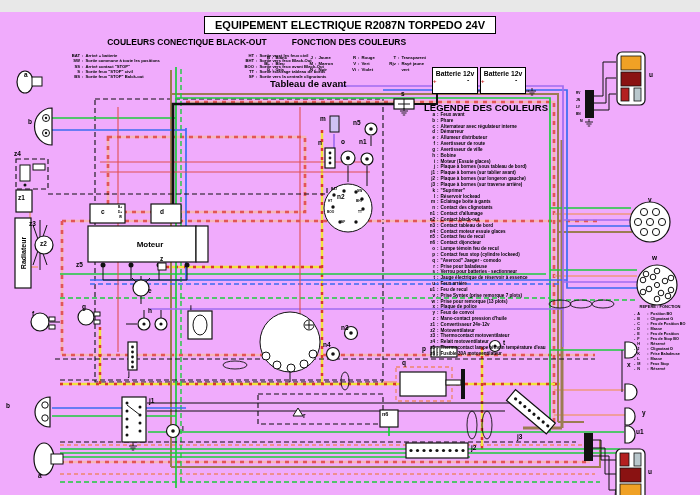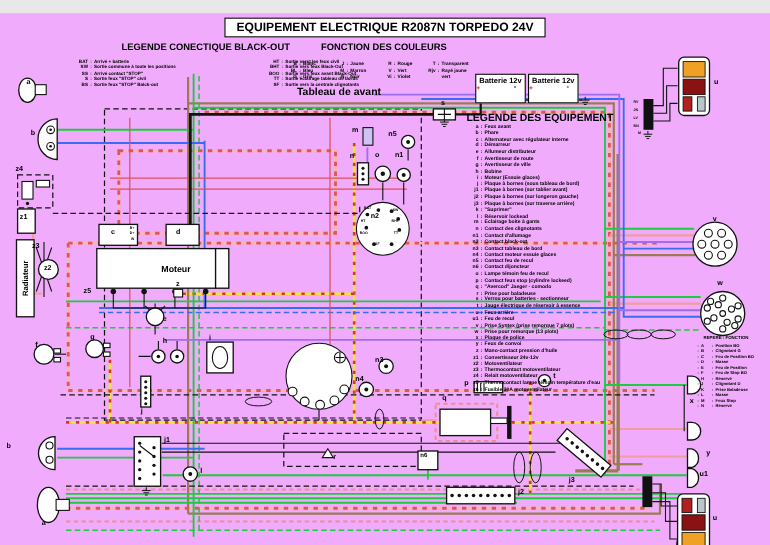--- a/index.html
+++ b/index.html
@@ -49,21 +49,21 @@
   #lc-col1{left:66px;top:41px;font-size:4.2px;line-height:5.3px;} #lc-col1 .lc{width:14px;}
   #lc-col2{left:240px;top:41px;font-size:4.2px;line-height:5.3px;} #lc-col2 .lc{width:14px;}
   .ccol{font-size:4.3px;line-height:6px;} .ccol .lc{width:10px;}
   #cc-col1{left:260px;top:43px;} #cc-col2{left:303px;top:43px;}
   #cc-col3{left:346px;top:43px;} #cc-col4{left:386px;top:43px;width:46px;}
   #cc-col4 .lrow{white-space:normal;} #cc-col4 .ld{width:32px;}
   #la-list{left:424px;top:100px;font-size:4.6px;line-height:5.83px;} #la-list .lc{width:11px;}
   #rp-list{left:634px;top:300px;font-size:3.8px;line-height:5px;} #rp-list .lc{width:8px;text-align:left;padding-left:2px;}
   .boxlabel{position:absolute;font-weight:bold;display:flex;align-items:center;justify-content:center;white-space:nowrap;}
   #tb-label{left:270px;top:66px;font-size:9.5px;}
-  #moteur-label{left:106px;top:214px;width:108px;height:36px;font-size:8px;}
+  #moteur-label{left:96px;top:214px;width:108px;height:36px;font-size:8px;}
   #radiateur-label{left:16px;top:276px;width:70px;height:15px;font-size:7px;transform:rotate(-90deg);transform-origin:0 0;justify-content:center;}
   .battery{position:absolute;top:55px;width:46px;height:27px;border:1.5px solid #000;font-size:6.8px;
     font-weight:bold;text-align:center;padding-top:2px;box-sizing:border-box;background:#fff;}
   #bat1{left:432px;} #bat2{left:480px;}
 </style>
 </head>
 <body>
 
 <div id="stage">
 
@@ -474,21 +474,21 @@
         <path transform="translate(404,99)" d="M0,-3 V0 M-4,0 H4 M-2.6,2 H2.6 M-1.2,4 H1.2"></path>
         <path transform="translate(589,110)" d="M0,-3 V0 M-4,0 H4 M-2.6,2 H2.6 M-1.2,4 H1.2"></path>
         <path transform="translate(532,79)" d="M0,-3 V0 M-4,0 H4 M-2.6,2 H2.6 M-1.2,4 H1.2"></path>
         <path transform="translate(133,434)" d="M0,-3 V0 M-4,0 H4 M-2.6,2 H2.6 M-1.2,4 H1.2"></path>
       </g>
     </g>
   </svg>
 
   <div id="title-box">EQUIPEMENT ELECTRIQUE R2087N TORPEDO 24V</div>
 
-  <div id="lc-title" class="ltitle">LEGENDE CONECTIQUE BLACK-OUT</div>
+  <div id="lc-title" class="ltitle">COULEURS CONECTIQUE BLACK-OUT</div>
   <div id="lc-col1" class="legend">
 
   <div class="lrow">
         <span class="lc">BAT</span>
         <span class="ls">:</span>
         <span class="ld">Arrivé + batterie</span>
       </div>
       <div class="lrow">
         <span class="lc">SW</span>
         <span class="ls">:</span>
@@ -601,21 +601,21 @@
         <span class="ls">:</span>
         <span class="ld">Transparent</span>
       </div>
       <div class="lrow">
         <span class="lc">Rjv</span>
         <span class="ls">:</span>
         <span class="ld">Rayé jaune vert</span>
       </div>
     </div>
 
-  <div id="la-title" class="ltitle">LEGENDE DES EQUIPEMENT</div>
+  <div id="la-title" class="ltitle">LEGENDE DES COULEURS</div>
   <div id="la-list" class="legend">
 
   <div class="lrow">
         <span class="lc">a</span>
         <span class="ls">:</span>
         <span class="ld">Feux avant</span>
       </div>
       <div class="lrow">
         <span class="lc">b</span>
         <span class="ls">:</span>

